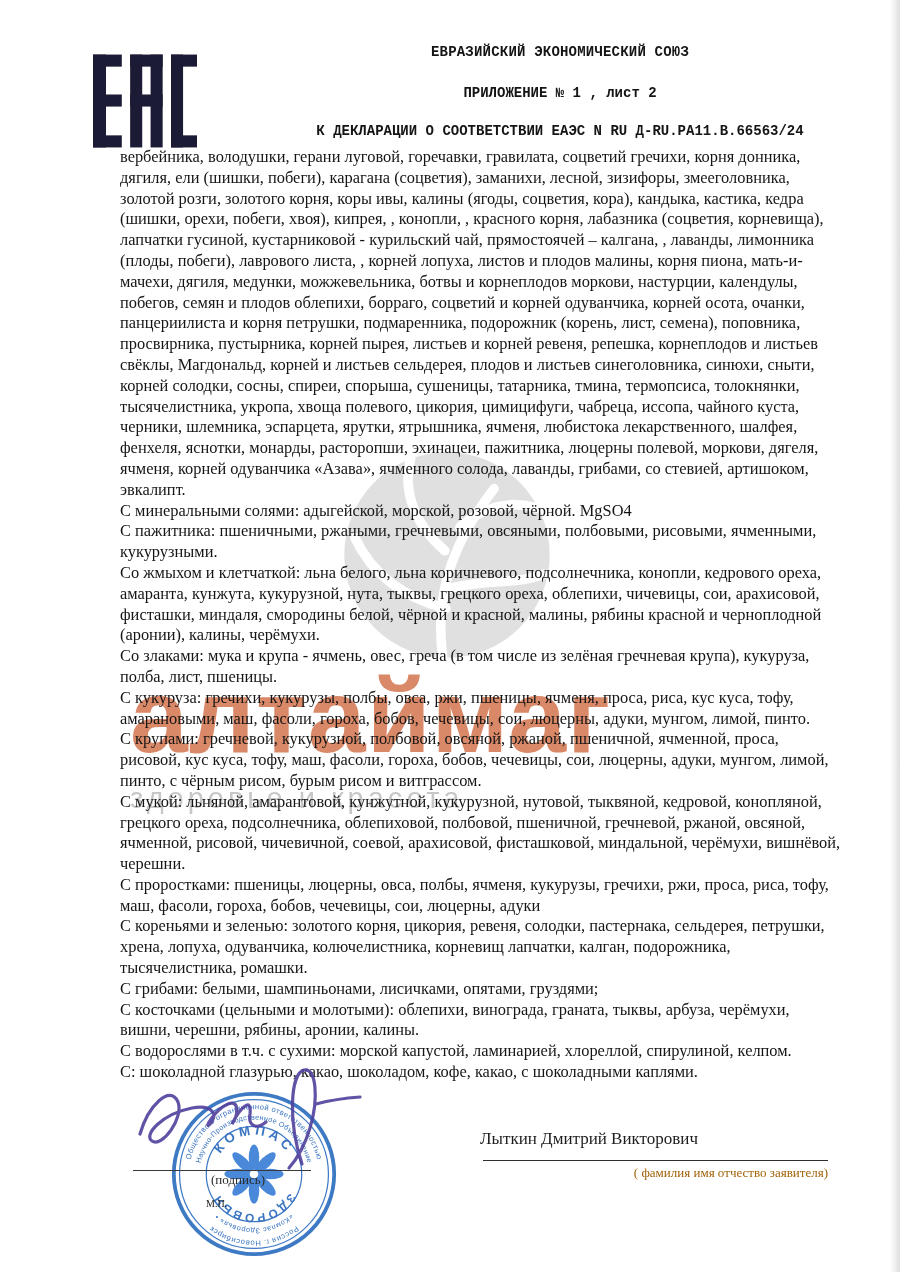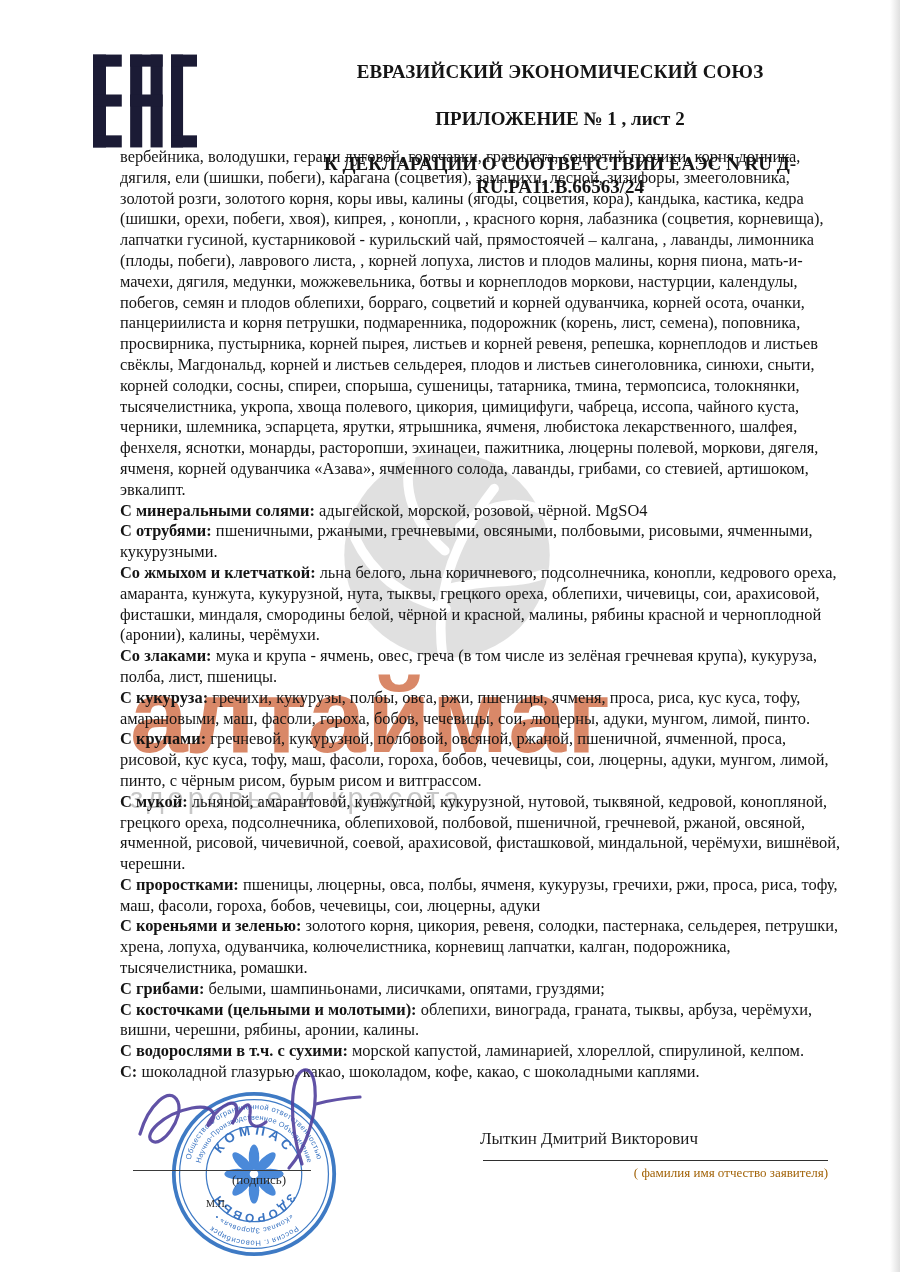--- a/index.html
+++ b/index.html
@@ -7,46 +7,46 @@
     position:relative;width:900px;height:1272px;margin:0 auto;
     background:#ffffff;overflow:hidden;
     font-family:"Liberation Serif","DejaVu Serif",serif;color:#151515;
   }
   .page::after{ 
     content:"";position:absolute;top:0;right:0;width:10px;height:100%;
     background:linear-gradient(to left,#dfdfdf,rgba(255,255,255,0));pointer-events:none;
   }
   
   .eac-logo{position:absolute;left:93px;top:52px;width:104px;height:98px;}
-  .hdr{position:absolute;left:270px;top:60px;width:580px;text-align:center;
-       font-weight:bold;font-size:19px;line-height:1.25;}
+  .hdr{position:absolute;left:270px;top:44px;width:580px;text-align:center;
+       font-weight:bold;font-size:14px;line-height:1.25;font-family:Liberation Mono, monospace;}
   .hdr .union{letter-spacing:.2px;}
   .hdr .annex{margin-top:23px;}
   .hdr .decl{margin-top:21px;}
   
   .wm{position:absolute;z-index:0;pointer-events:none;}
   .wm-logo{left:340px;top:448px;width:214px;height:214px;opacity:.5;}
   .wm-title{left:130px;top:664px;width:660px;text-align:left;
     font-family:"Liberation Sans","DejaVu Sans",sans-serif;font-weight:bold;
     font-size:104px;line-height:1;color:#c2410c;opacity:.62;letter-spacing:1px;}
   .wm-sub{left:130px;top:782px;width:660px;text-align:left;
     font-family:Liberation Sans, sans-serif;
     font-size:29px;color:#b5b5b5;opacity:.75;letter-spacing:4px;}
   
   .doc-body{
     position:absolute;left:120px;top:147px;width:722px;z-index:2;
     font-size:16.4px;line-height:20.8px;text-align:left;
   }
   .doc-body p{margin:0;}
-  .doc-body b{font-weight:bold;margin-top:40px;}
+  .doc-body b{font-weight:normal;margin-top:40px;}
   
   .stamp{position:absolute;left:168px;top:1090px;width:172px;height:168px;z-index:1;opacity:.92;}
   .signature{position:absolute;left:126px;top:1056px;width:250px;height:125px;z-index:3;opacity:.9;}
   .sig-line-left{position:absolute;left:133px;top:1170px;width:178px;border-top:1.6px solid #3a3a3a;z-index:2;}
-  .podpis{position:absolute;left:190px;top:1172px;width:96px;text-align:right;
+  .podpis{position:absolute;left:190px;top:1172px;width:96px;text-align:center;
           font-size:13px;color:#2b2b2b;z-index:4;}
   .mp{position:absolute;left:206px;top:1198px;width:60px;font-size:10px;color:#222;z-index:4;}
   .applicant{position:absolute;left:480px;top:1129px;width:350px;text-align:left;
              font-size:17px;color:#1d1d1d;z-index:2;}
   .sig-line-right{position:absolute;left:483px;top:1160px;width:345px;border-top:1.6px solid #2f2f2f;z-index:2;}
   .applicant-caption{position:absolute;left:483px;top:1165px;width:345px;text-align:right;
              font-size:13px;color:#a16207;z-index:2;}
   
   .stamp text{font-family:"Liberation Sans","DejaVu Sans",sans-serif;}
 </style>
@@ -89,21 +89,21 @@
       <path d="M 98,96 C 70,72 58,40 66,10"></path>
       <path d="M 112,74 C 132,56 158,48 184,56"></path>
     </g>
   </svg>
   <div class="wm wm-title">алтаймаг</div>
   <div class="wm wm-sub">здоровье и красота</div>
 
   <div class="doc-body">
     <p>вербейника, володушки, герани луговой, горечавки, гравилата, соцветий гречихи, корня донника, дягиля, ели (шишки, побеги), карагана (соцветия), заманихи, лесной, зизифоры, змееголовника, золотой розги, золотого корня, коры ивы, калины (ягоды, соцветия, кора), кандыка, кастика, кедра (шишки, орехи, побеги, хвоя), кипрея, , конопли, , красного корня, лабазника (соцветия, корневища), лапчатки гусиной, кустарниковой - курильский чай, прямостоячей – калгана, , лаванды, лимонника (плоды, побеги), лаврового листа, , корней лопуха, листов и плодов малины, корня пиона, мать-и-мачехи, дягиля, медунки, можжевельника, ботвы и корнеплодов моркови, настурции, календулы, побегов, семян и плодов облепихи, борраго, соцветий и корней одуванчика, корней осота, очанки, панцериилиста и корня петрушки, подмаренника,  подорожник (корень, лист, семена), поповника, просвирника, пустырника, корней пырея, листьев и корней ревеня, репешка, корнеплодов и листьев свёклы, Магдональд, корней и листьев сельдерея, плодов и листьев синеголовника, синюхи, сныти, корней солодки, сосны, спиреи, спорыша, сушеницы, татарника, тмина, термопсиса, толокнянки, тысячелистника, укропа, хвоща полевого, цикория, цимицифуги, чабреца, иссопа, чайного куста, черники, шлемника, эспарцета, ярутки, ятрышника, ячменя, любистока лекарственного, шалфея, фенхеля, яснотки, монарды, расторопши, эхинацеи, пажитника, люцерны полевой, моркови, дягеля, ячменя, корней одуванчика «Азава», ячменного солода, лаванды, грибами, со стевией, артишоком, эвкалипт.</p>
     <p><b>С минеральными солями:</b><span> адыгейской, морской, розовой, чёрной. MgSO4</span></p>
-    <p><b>С отрубями:</b><span> пшеничными, ржаными, гречневыми, овсяными, полбовыми,  рисовыми, ячменными, кукурузными.</span></p>
+    <p><b>С пажитника:</b><span> пшеничными, ржаными, гречневыми, овсяными, полбовыми,  рисовыми, ячменными, кукурузными.</span></p>
     <p><b>Со жмыхом и клетчаткой:</b><span> льна белого, льна коричневого, подсолнечника, конопли, кедрового ореха, амаранта, кунжута, кукурузной, нута, тыквы, грецкого ореха, облепихи, чичевицы, сои, арахисовой,  фисташки, миндаля, смородины белой, чёрной и красной, малины, рябины красной и черноплодной (аронии), калины, черёмухи.</span></p>
     <p><b>Со злаками:</b><span> мука и крупа - ячмень, овес, греча (в том числе из зелёная гречневая крупа), кукуруза, полба, лист, пшеницы.</span></p>
     <p><b>С кукуруза:</b><span> гречихи, кукурузы, полбы, овса, ржи, пшеницы, ячменя, проса, риса, кус куса, тофу, амарановыми, маш, фасоли, гороха, бобов, чечевицы, сои, люцерны, адуки, мунгом, лимой, пинто.</span></p>
     <p><b>С крупами:</b><span> гречневой, кукурузной, полбовой, овсяной, ржаной, пшеничной, ячменной, проса, рисовой, кус куса, тофу, маш, фасоли, гороха, бобов, чечевицы, сои, люцерны, адуки, мунгом, лимой, пинто, с чёрным рисом, бурым рисом и витграссом.</span></p>
     <p><b>С мукой:</b><span> льняной, амарантовой, кунжутной, кукурузной, нутовой, тыквяной, кедровой, конопляной, грецкого ореха, подсолнечника, облепиховой, полбовой, пшеничной, гречневой, ржаной, овсяной, ячменной, рисовой, чичевичной, соевой,  арахисовой,  фисташковой, миндальной, черёмухи, вишнёвой, черешни.</span></p>
     <p><b>С проростками:</b><span> пшеницы, люцерны, овса, полбы, ячменя, кукурузы, гречихи, ржи, проса, риса, тофу, маш, фасоли, гороха, бобов, чечевицы, сои, люцерны, адуки</span></p>
     <p><b>С кореньями и зеленью:</b><span> золотого корня, цикория, ревеня, солодки,  пастернака, сельдерея, петрушки, хрена, лопуха, одуванчика, колючелистника,  корневищ лапчатки, калган, подорожника, тысячелистника, ромашки.</span></p>
     <p><b>С грибами:</b><span> белыми, шампиньонами, лисичками, опятами, груздями;</span></p>
     <p><b>С косточками (цельными и молотыми):</b><span> облепихи, винограда, граната, тыквы, арбуза, черёмухи, вишни, черешни, рябины, аронии, калины.</span></p>
     <p><b>С водорослями в т.ч. с сухими:</b><span>  морской капустой,  ламинарией, хлореллой, спирулиной, келпом.</span></p>

